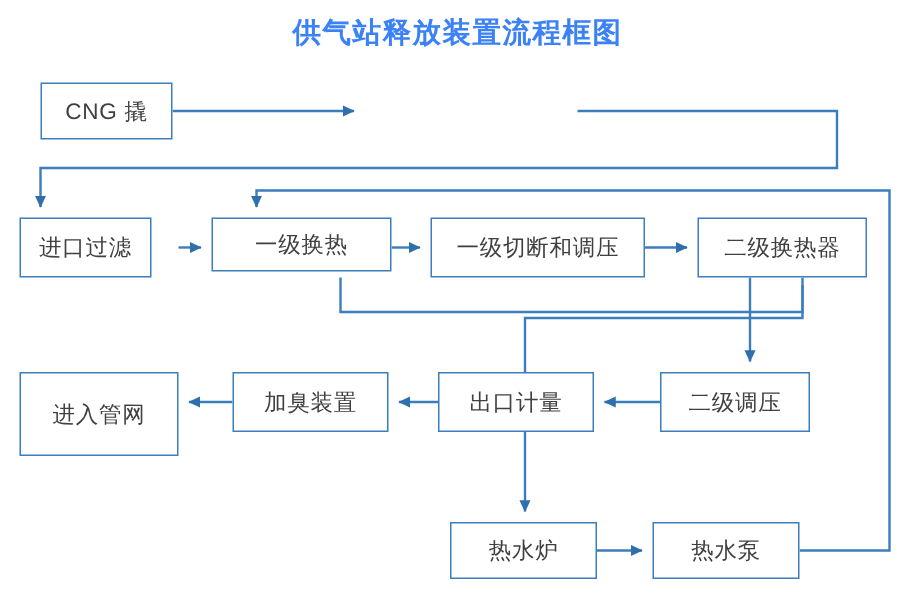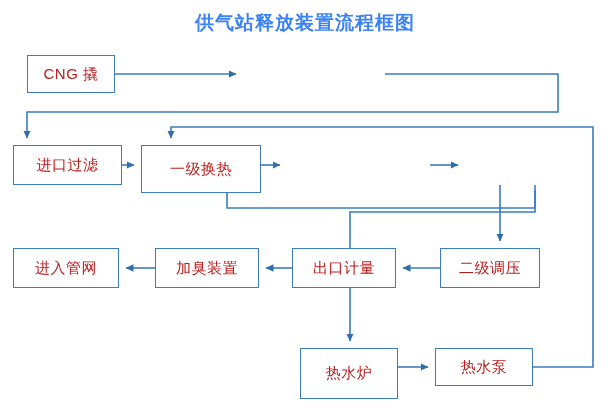--- a/index.html
+++ b/index.html
@@ -27,21 +27,21 @@
   }
   svg.wires{
     position:absolute;left:0;top:0;width:610px;height:401px;
     pointer-events:none;
   }
   .node{
     position:absolute;
     box-sizing:border-box;
     border:1.4px solid #3b7dbd;
     background:#ffffff;
-    color:#b91c1c;
+    color:#404040;
     font-size:15px;
     display:flex;
     align-items:center;
     justify-content:center;
     white-space:nowrap;
     letter-spacing:0.5px;
   }
   .node.latin{font-size:15px;}
 </style>
 </head>
@@ -82,22 +82,24 @@
       <path d="M292,268 L266,268" marker-end="url(#ah)"></path>
 
       <path d="M155,268 L126,268" marker-end="url(#ah)"></path>
 
       <path d="M398,367 L428,367" marker-end="url(#ah)"></path>
 
     </g>
   </svg>
 
   <div class="node latin" style="left:27px;top:55px;width:88px;height:38px;">CNG 撬</div>
-  <div class="node" style="left:13px;top:145px;width:109px;height:40px;">进口过滤</div>
-  <div class="node" style="left:141px;top:145px;width:120px;height:48px;">一级换热</div>
-  <div class="node" style="left:13px;top:248px;width:106px;height:40px;">进入管网</div>
+  <div class="node" style="left:13px;top:145px;width:88px;height:40px;">进口过滤</div>
+  <div class="node" style="left:141px;top:145px;width:120px;height:36px;">一级换热</div>
+  <div class="node" style="left:287px;top:145px;width:143px;height:40px;">一级切断和调压</div>
+  <div class="node" style="left:465px;top:145px;width:113px;height:40px;">二级换热器</div>
+  <div class="node" style="left:13px;top:248px;width:106px;height:56px;">进入管网</div>
   <div class="node" style="left:155px;top:248px;width:104px;height:40px;">加臭装置</div>
   <div class="node" style="left:292px;top:248px;width:104px;height:40px;">出口计量</div>
   <div class="node" style="left:440px;top:248px;width:100px;height:40px;">二级调压</div>
-  <div class="node" style="left:300px;top:348px;width:98px;height:51px;">热水炉</div>
+  <div class="node" style="left:300px;top:348px;width:98px;height:38px;">热水炉</div>
   <div class="node" style="left:435px;top:348px;width:98px;height:38px;">热水泵</div>
 
 </div>
 
 </body></html>

